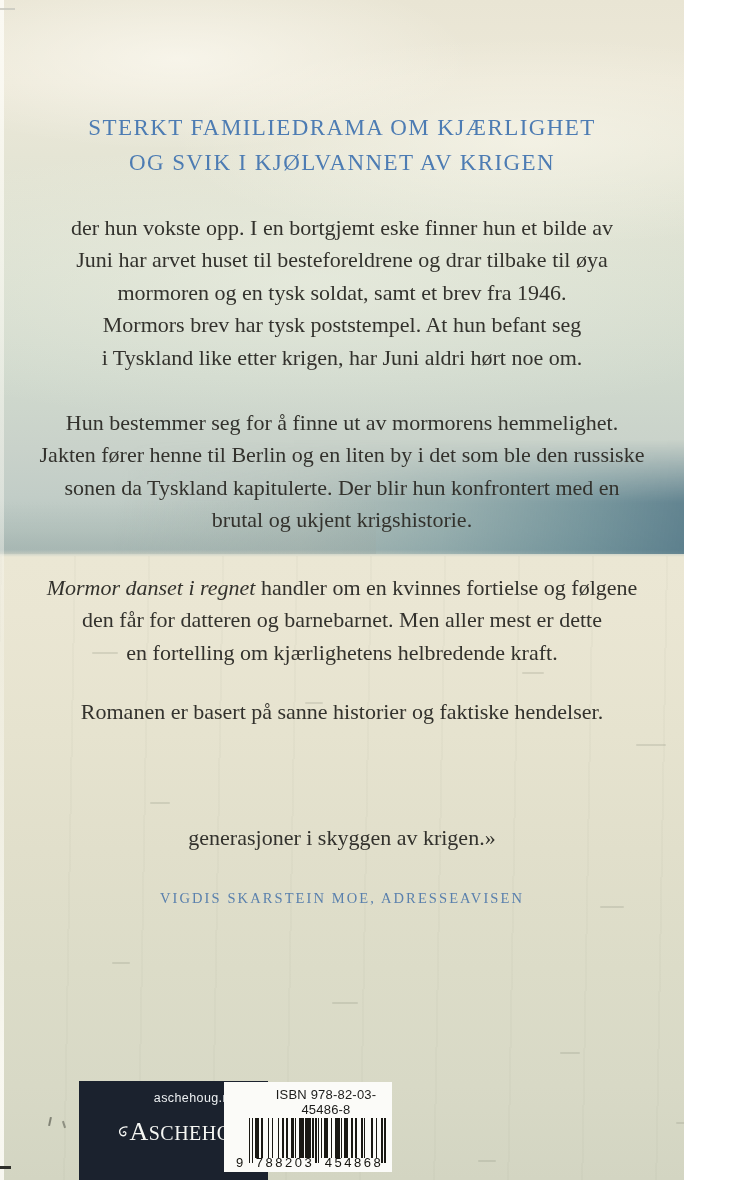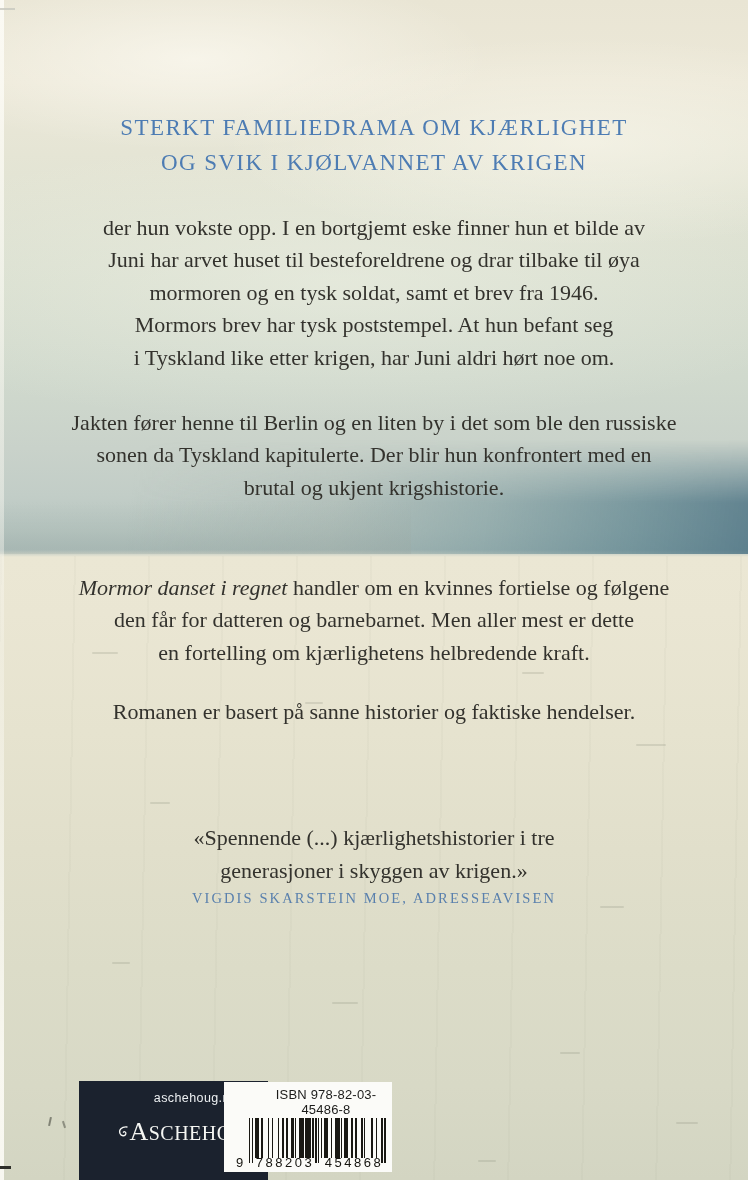--- a/index.html
+++ b/index.html
@@ -1,18 +1,18 @@
 <!DOCTYPE html>
 <html style="--tagline_blue: #4d7cb3; --attribution_blue: #5a80ad; --body_text: #33322d; --logo_box_bg: #1b222e;"><head>
 <meta charset="utf-8">
 <style>
   html,body{margin:0;padding:0;background:#ffffff;}
   .cover{
     position:relative;
-    width:748px;height:1180px;
+    width:684px;height:1180px;
     overflow:hidden;
     font-family:"Liberation Serif", serif;
     background:
       radial-gradient(ellipse 420px 130px at 26% 5%,  rgba(255,253,246,0.60), rgba(255,253,246,0) 70%),
       radial-gradient(ellipse 520px 150px at 78% 12%, rgba(255,252,242,0.50), rgba(255,252,242,0) 70%),
       radial-gradient(ellipse 700px 190px at 45% 24%, rgba(243,245,233,0.45), rgba(243,245,233,0) 75%),
       linear-gradient(to bottom,
         #e9e5d4 0%, #ece8d8 7%, #e3e4d4 15%, #d8decf 24%, #d0d9cd 32%,
         #c9d2ca 38%, #c2cdc7 42%, #b7c6c1 45%, #adbebb 46.6%,
         #ebe7d4 47.2%, #eae6d3 52%, #e6e3cf 62%, #e1dfcb 72%,
@@ -119,37 +119,37 @@
 
   <div class="block p1">
     <span class="line">der hun vokste opp. I en bortgjemt eske finner hun et bilde av</span>
     <span class="line">Juni har arvet huset til besteforeldrene og drar tilbake til øya</span>
     <span class="line">mormoren og en tysk soldat, samt et brev fra 1946.</span>
     <span class="line">Mormors brev har tysk poststempel. At hun befant seg</span>
     <span class="line">i Tyskland like etter krigen, har Juni aldri hørt noe om.</span>
   </div>
 
   <div class="block p2">
+    <span class="line">Hun bestemmer seg for å finne ut av mormorens hemmelighet.</span>
     <span class="line">Jakten fører henne til Berlin og en liten by i det som ble den russiske</span>
     <span class="line">sonen da Tyskland kapitulerte. Der blir hun konfrontert med en</span>
     <span class="line">brutal og ukjent krigshistorie.</span>
   </div>
 
   <div class="block p3">
     <span class="line"><span class="italic">Mormor danset i regnet</span><span> handler om en kvinnes fortielse og følgene</span></span>
     <span class="line">den får for datteren og barnebarnet. Men aller mest er dette</span>
     <span class="line">en fortelling om kjærlighetens helbredende kraft.</span>
   </div>
 
   <div class="block basis">
     <span class="line">Romanen er basert på sanne historier og faktiske hendelser.</span>
   </div>
 
   <div class="block quote">
-    <span class="line">«Spennende (...) kjærlighetshistorier i tre</span>
     <span class="line">generasjoner i skyggen av krigen.»</span>
   </div>
   <div class="block attribution">VIGDIS SKARSTEIN MOE, ADRESSEAVISEN</div>
 
   <div class="logo-box">
     <div class="site">aschehoug.no</div>
     <div class="logo-row">
       <svg class="flourish" width="11" height="17" viewBox="0 0 11 17">
         <path d="M10 3 C4.5 2.5 1.5 6 3 9.5 C4.2 12.3 8 12.5 8.8 10 C9.4 8.1 7.4 7 6.4 8.2" fill="none" stroke="#f5f6f3" stroke-width="1.3" stroke-linecap="round"></path>
       </svg>

